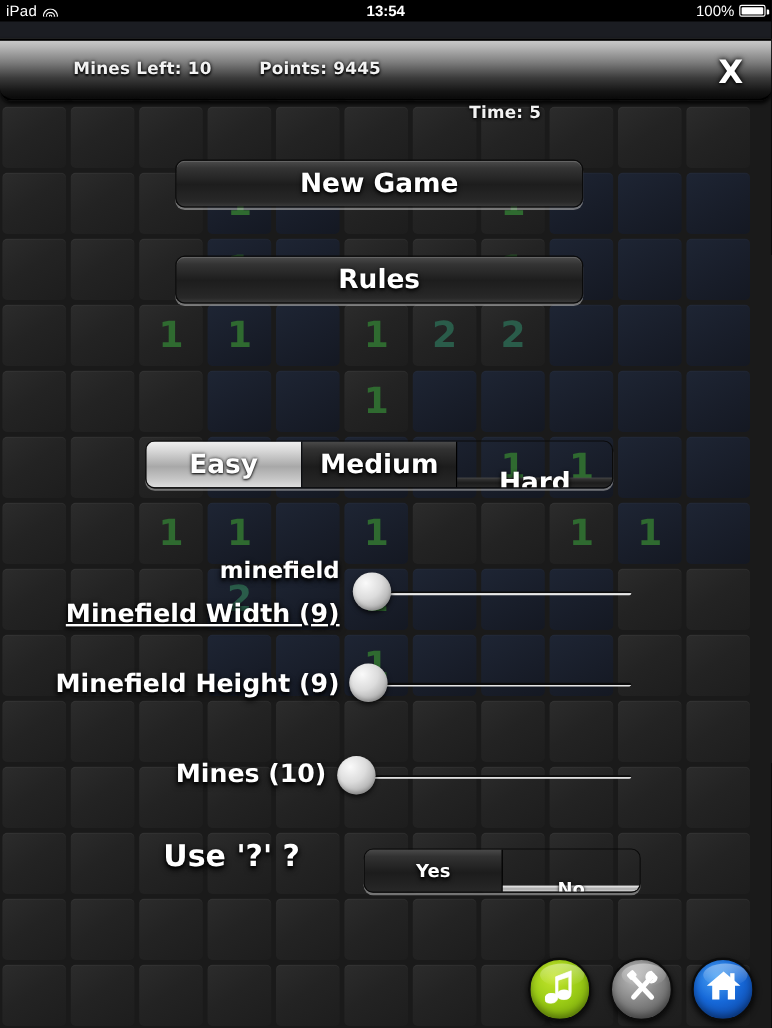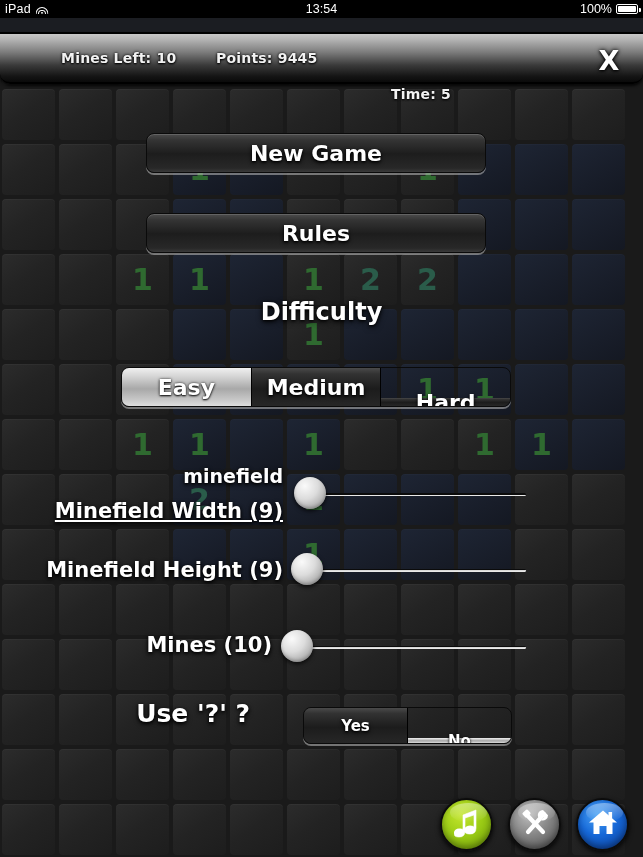--- a/index.html
+++ b/index.html
@@ -41,21 +41,21 @@
     position: absolute; left: 50%; bottom: 1px;
     border: 1.6px solid #fff; border-bottom: none;
     border-radius: 50% 50% 0 0 / 100% 100% 0 0;
     transform: translateX(-50%);
   }
   .wifi-glyph i:nth-child(1) { width: 13px; height: 7px; }
   .wifi-glyph i:nth-child(2) { width: 8px;  height: 4.5px; }
   .wifi-glyph i:nth-child(3) { width: 3px;  height: 2px; border-width: 1.4px; }
   #sb-time {
     position: absolute; left: 0; right: 0; top: 0;
-    text-align: center; font-size: 12.5px; font-weight: normal;
+    text-align: center; font-size: 12.5px; font-weight: bold;
   }
   #sb-right {
     position: absolute; right: 5px; top: 0;
     display: flex; align-items: center; gap: 4px; height: 18px;
     font-size: 12.5px;
   }
   .batt {
     position: relative; width: 22px; height: 10px;
     border: 1.3px solid #fff; border-radius: 2px;
   }
@@ -224,21 +224,21 @@
     border-radius: 50%;
     background: radial-gradient(circle at 34% 28%, #fafafa 0%, #dcdcdc 42%, #a9a9a9 78%, #8e8e8e 100%);
     box-shadow: 0 2px 4px rgba(0,0,0,.75), inset 0 -2px 3px rgba(0,0,0,.2);
     cursor: pointer;
   }
   #sl-width  { left: 294px; top: 477px; width: 232px; }
   #sl-height { left: 291px; top: 553px; width: 235px; }
   #sl-mines  { left: 281px; top: 630px; width: 245px; }
 
   
-  #seg-useq { left: 303px; top: 707px; width: 209px; height: 37px; }
+  #seg-useq { left: 303px; top: 707px; width: 231px; height: 37px; }
   #seg-useq .opt { font-size: 15px; }
 
   
   .circlebtn {
     position: absolute;
     width: 53px; height: 53px;
     border-radius: 50%;
     display: flex; align-items: center; justify-content: center;
     box-shadow: 0 2px 5px rgba(0,0,0,.85), inset 0 -3px 6px rgba(0,0,0,.35);
     cursor: pointer;
@@ -507,21 +507,20 @@
   <div id="hud">
     <div class="hud-item" id="hud-mines">Mines Left: 10</div>
     <div class="hud-item" id="hud-points">Points: 9445</div>
     <div class="hud-item" id="hud-time">Time: 5</div>
     <div id="hud-close">X</div>
   </div>
 
   <div class="btn" id="btn-newgame">New Game</div>
   <div class="btn" id="btn-rules">Rules</div>
 
-  <div id="difficulty-label">Difficulty</div>
   <div class="seg" id="seg-difficulty">
     <div class="opt sel">Easy</div>
     <div class="opt">Medium</div>
     <div class="opt">Hard</div>
   </div>
 
   <div class="row-label" id="lbl-minefield">minefield</div>
 
   <div class="row-label" id="lbl-width">Minefield Width (9)</div>
   <div class="slider" id="sl-width">

